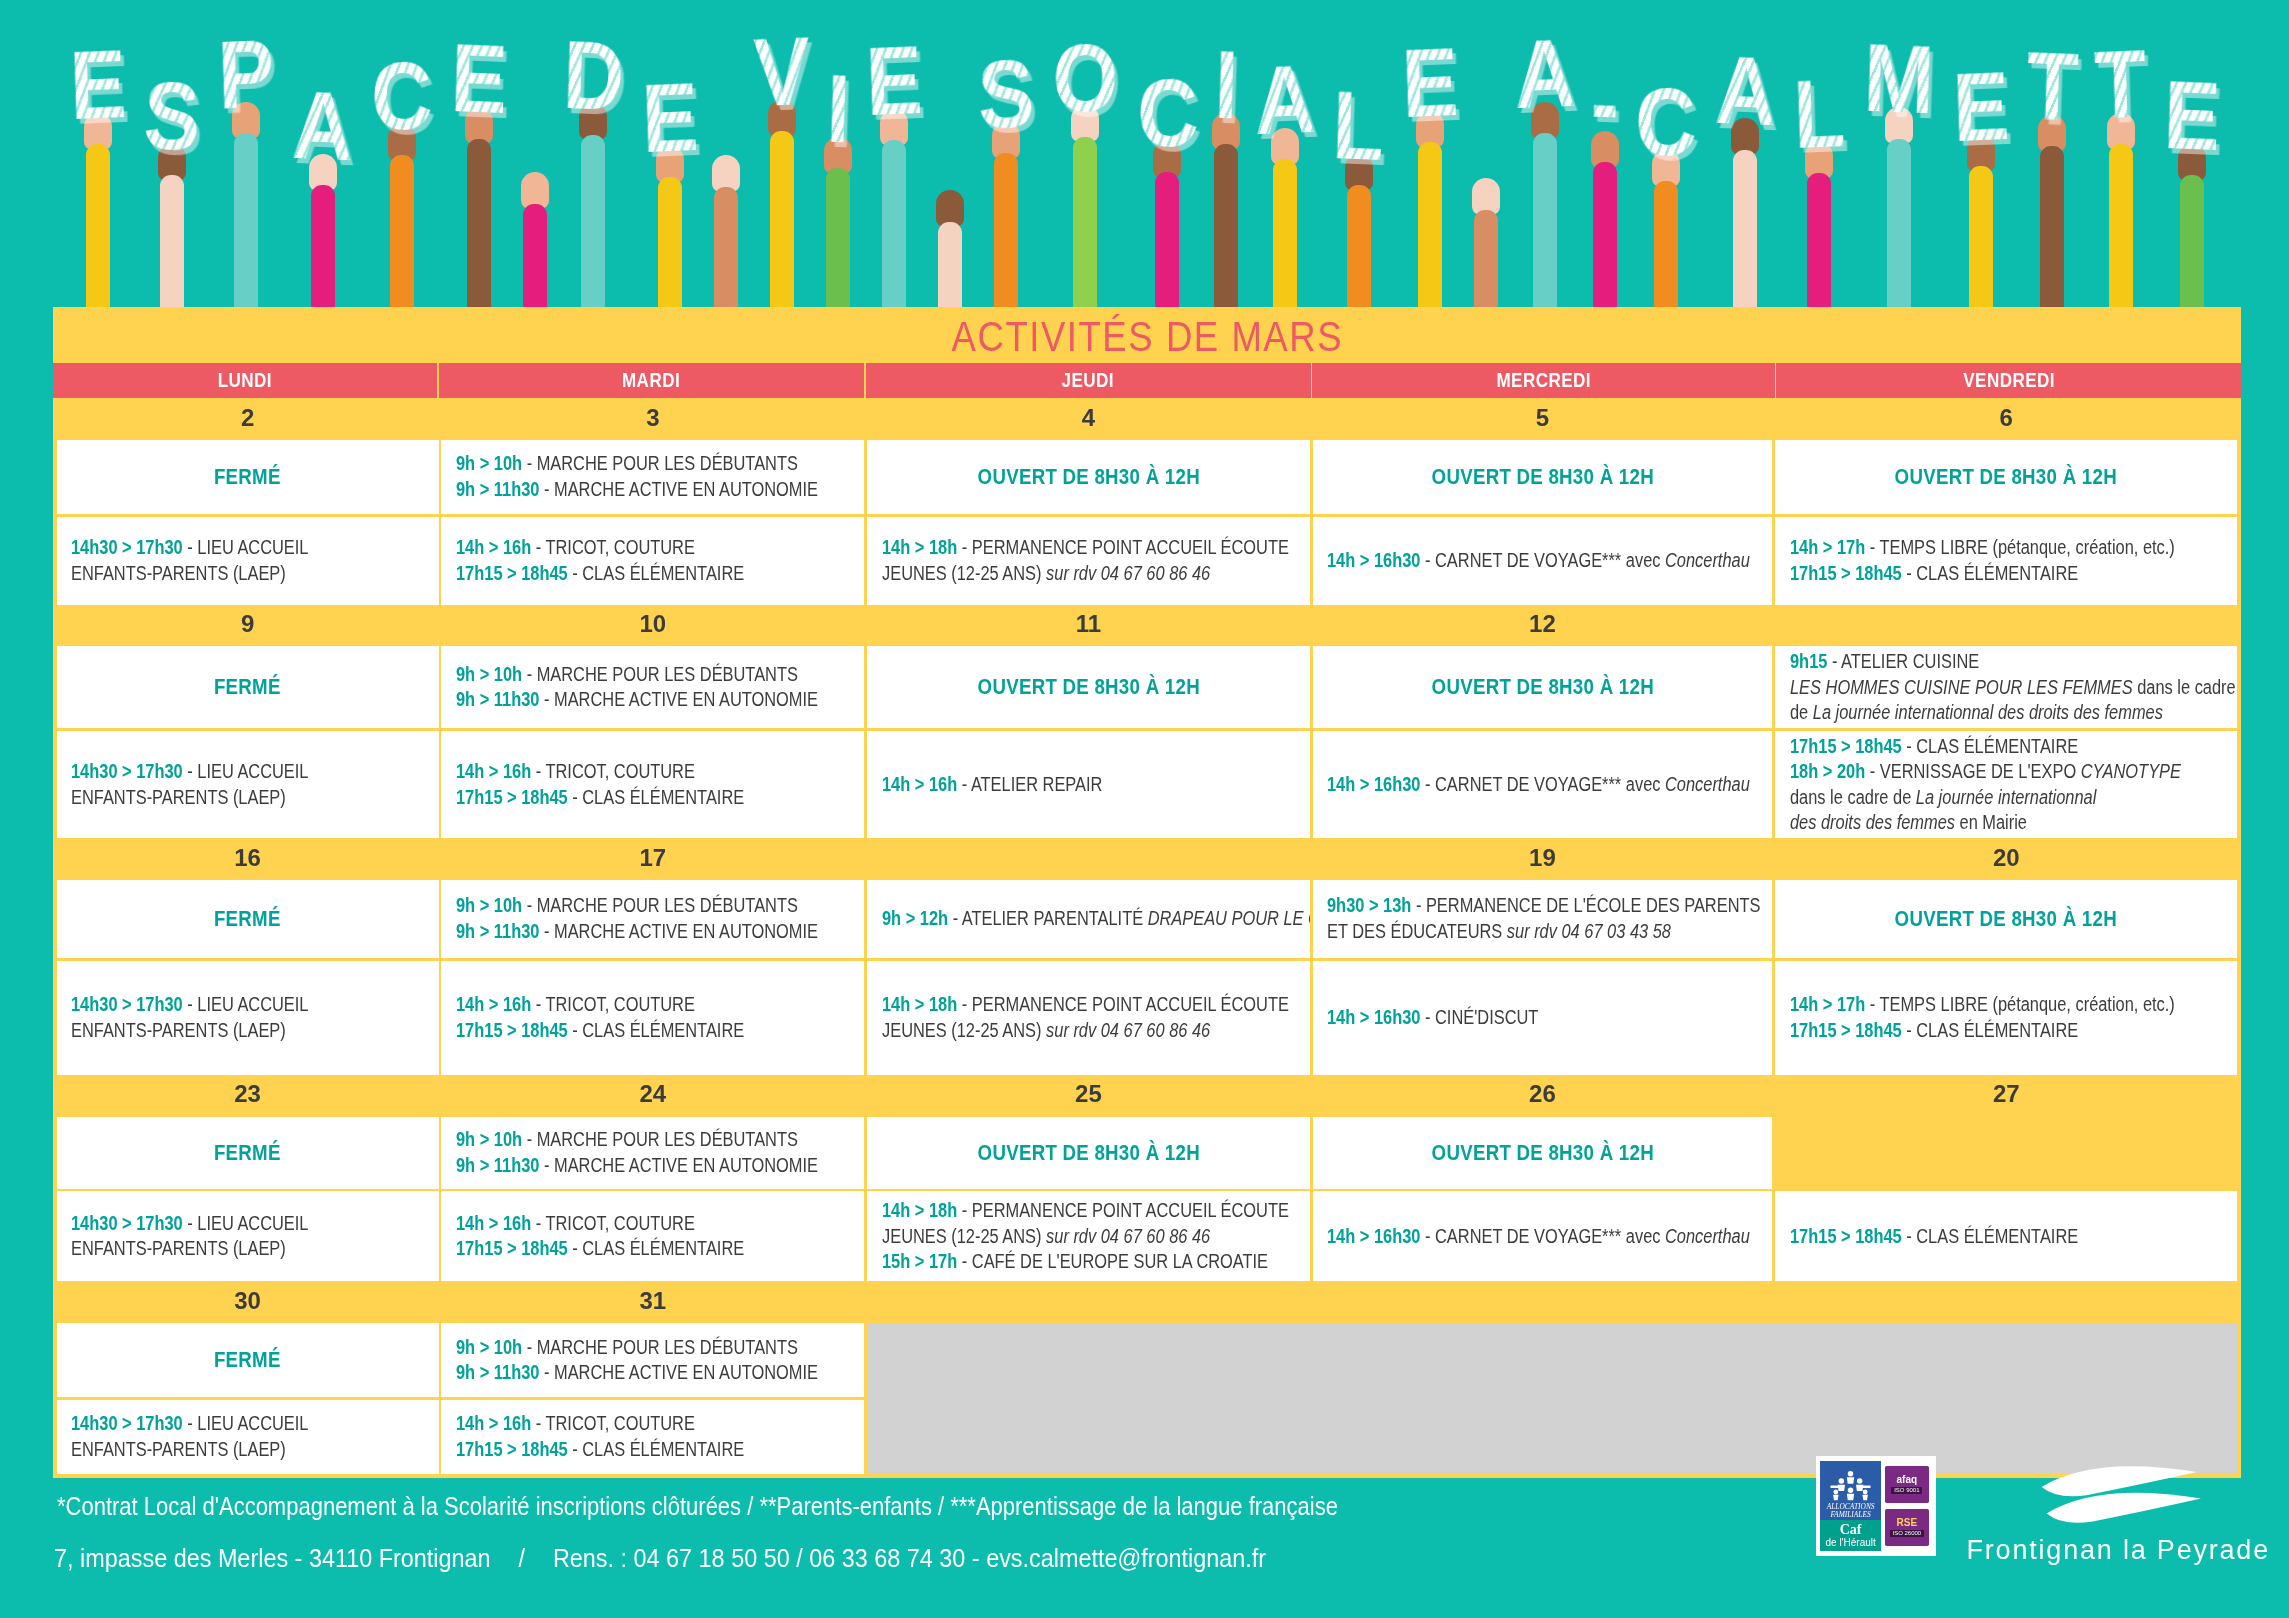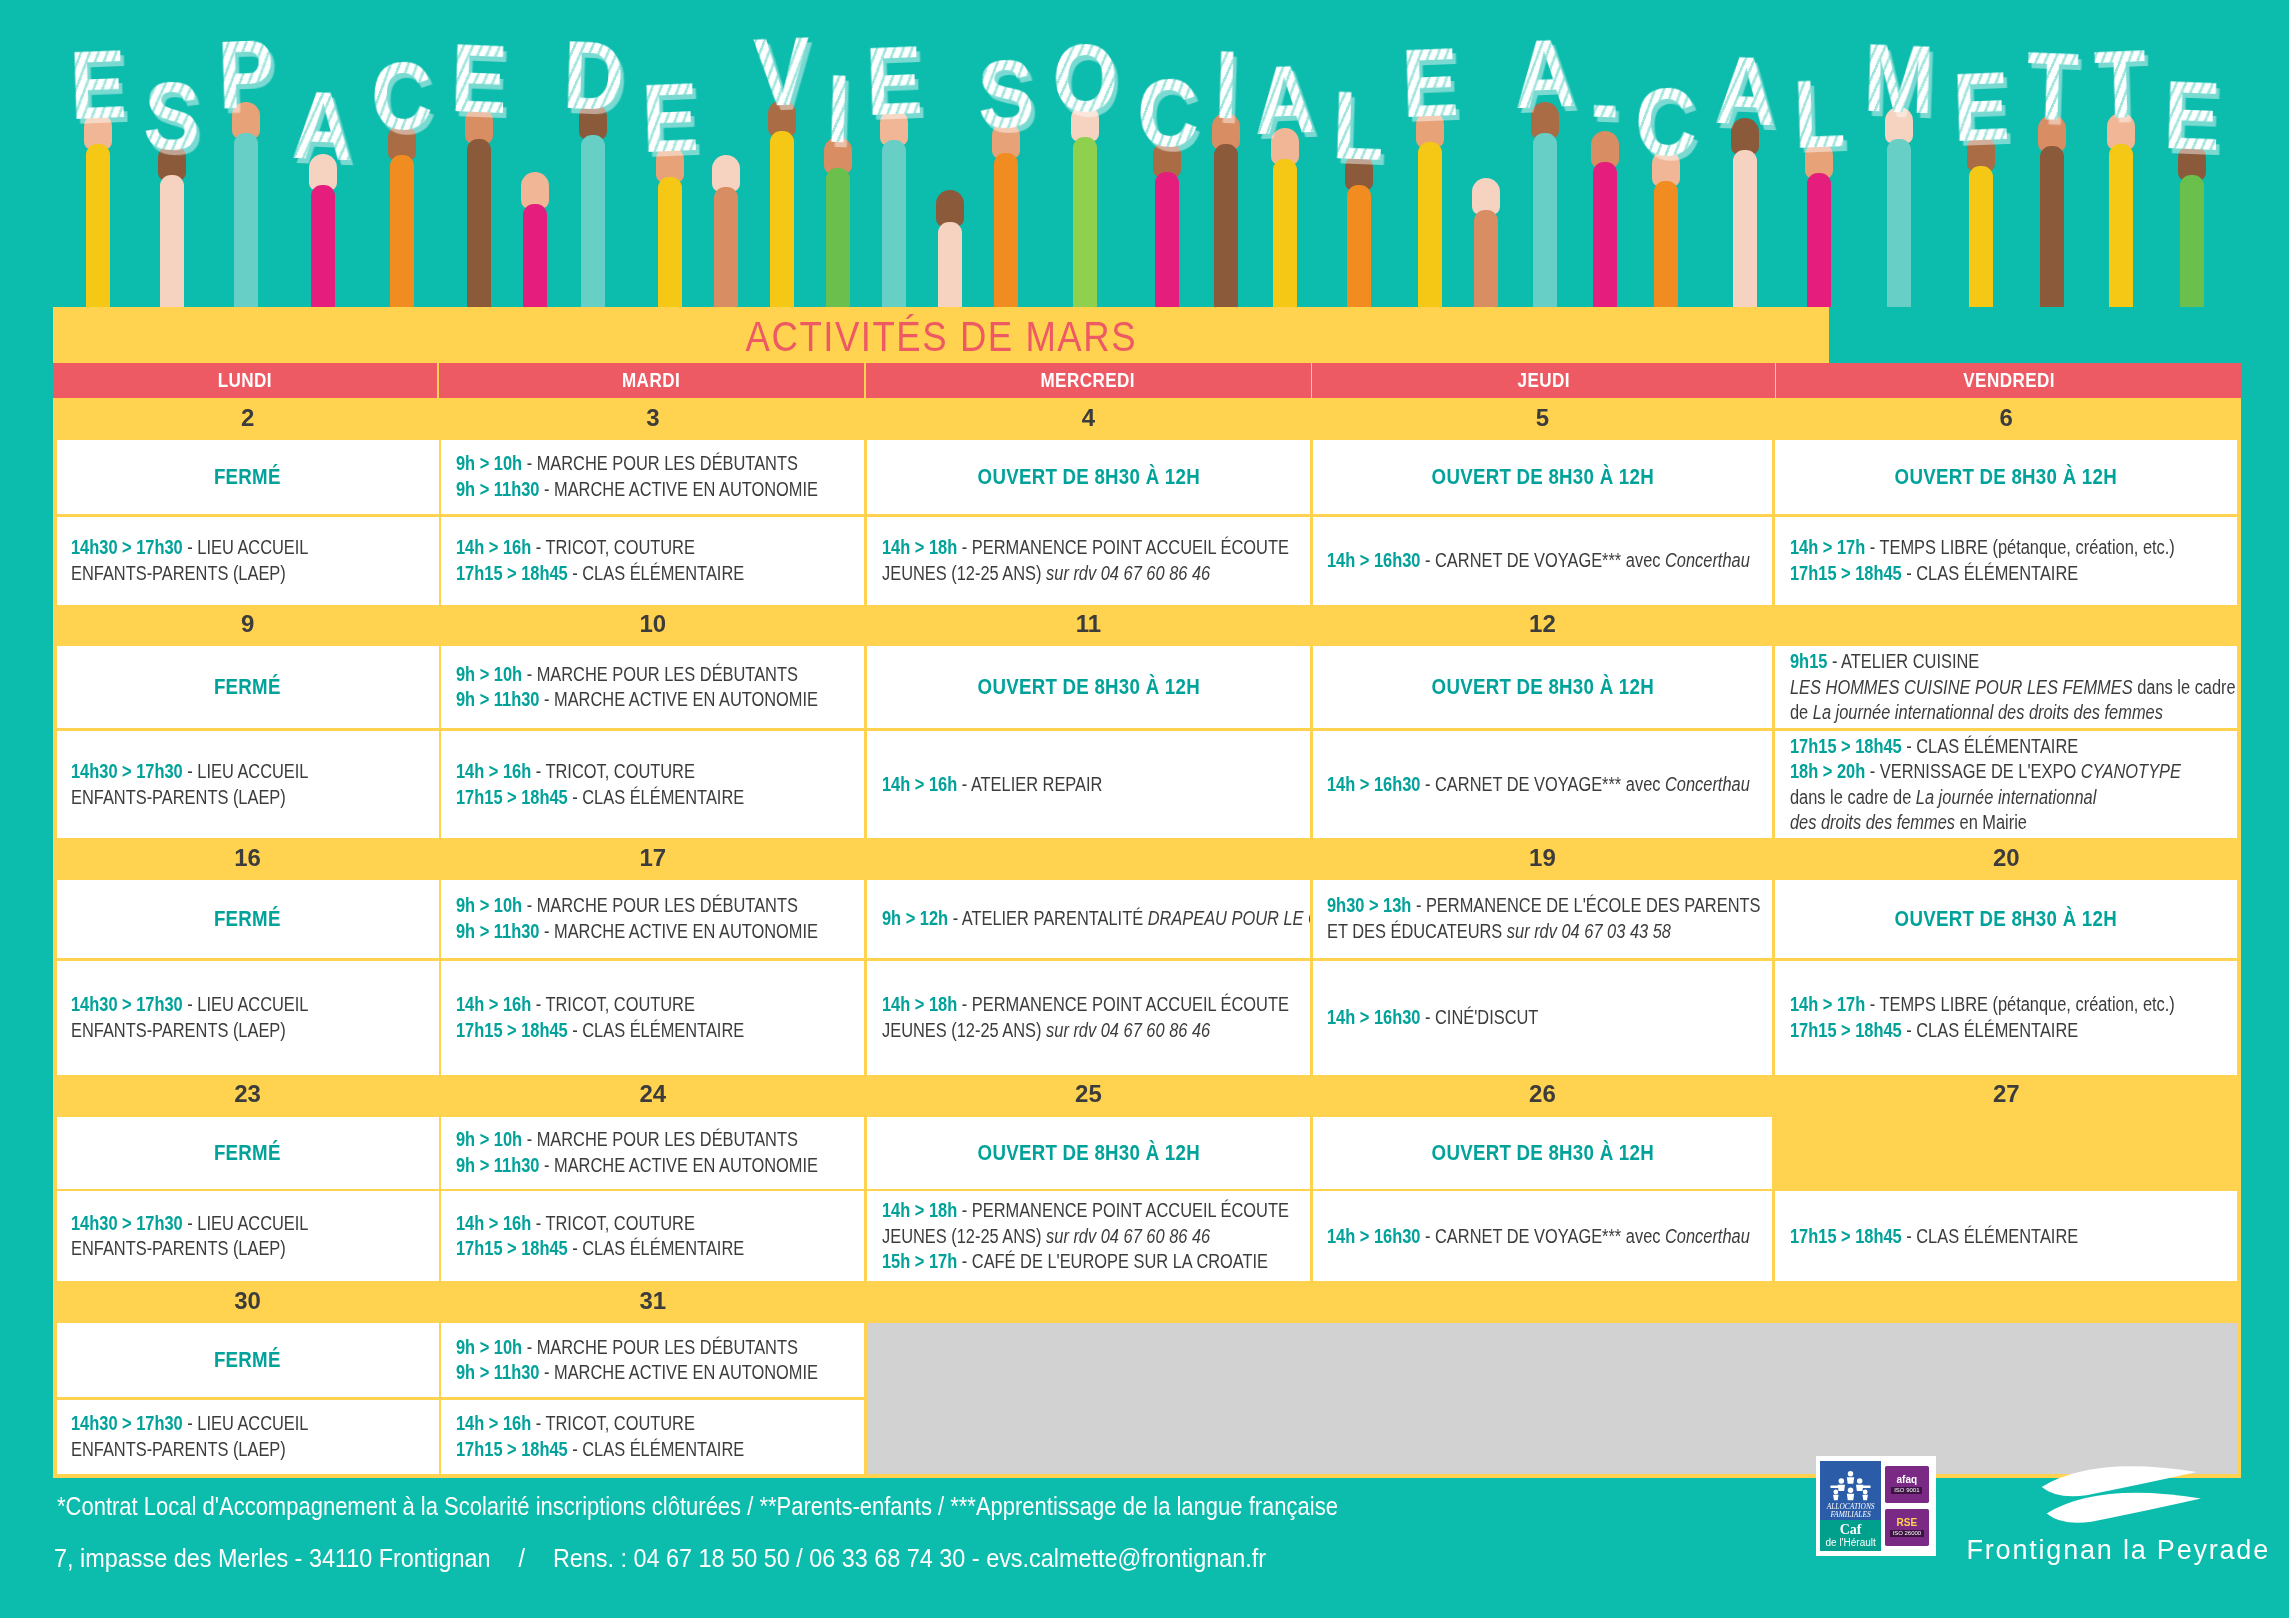--- a/index.html
+++ b/index.html
@@ -13,21 +13,21 @@
     background:repeating-linear-gradient(115deg,#ffffff 0 6.5px,#9fe4dc 6.5px 9.2px);
     transform:scaleX(.88);filter:drop-shadow(4.6px 5.5px 0 rgba(255,255,255,.45));}
   @supports ((-webkit-background-clip:text) or (background-clip:text)){
     .letter{-webkit-background-clip:text;background-clip:text;color:transparent;}
   }
   .hand{width:28px;height:37px;border-radius:14px 14px 8.3px 8.3px;margin-top:-16.6px;flex:0 0 auto;}
   .bare .hand{margin-top:0;}
   .armbar{width:24px;flex:1 1 auto;margin-top:-5.5px;border-radius:11px 11px 0 0;}
 
   
-  .banner{margin-left:53px;width:1776px;height:56px;background:var(--yellow);text-align:center;}
+  .banner{margin-left:53px;width:2188px;height:56px;background:var(--yellow);text-align:center;}
   .banner-title{display:inline-block;line-height:58px;font-size:43px;letter-spacing:1.8px;color:var(--red);transform:scaleX(.85);white-space:nowrap;}
 
   
   .calendar{margin-left:53px;width:2188px;box-sizing:border-box;}
   .day-row{display:grid;grid-template-columns:17.6fr 19.5fr 20.4fr 21.2fr 21.3fr;gap:1.8px;background:var(--yellow);height:35px;}
   .day-cell{background:var(--red);display:flex;align-items:center;justify-content:center;}
   .day-cell span{color:#fff;font-weight:bold;font-size:19.4px;letter-spacing:0.5px;transform:scaleX(.88);white-space:nowrap;}
   .week{display:grid;grid-template-columns:17.6fr 19.5fr 20.4fr 21.2fr 21.3fr;gap:2.8px;background:var(--yellow);padding:0 3.7px;}
   .week.last{padding-bottom:3.7px;}
   .date-cell{grid-row:1;background:var(--yellow);display:flex;align-items:center;justify-content:center;font-size:24px;font-weight:bold;color:var(--ink);}
@@ -234,24 +234,24 @@
 
   <div class="calendar" id="cal">
       <div class="day-row">
         <div class="day-cell">
           <span class="day-label">LUNDI</span>
         </div>
         <div class="day-cell">
           <span class="day-label">MARDI</span>
         </div>
         <div class="day-cell">
+          <span class="day-label">JEUDI</span>
+        </div>
+        <div class="day-cell">
           <span class="day-label">MERCREDI</span>
-        </div>
-        <div class="day-cell">
-          <span class="day-label">JEUDI</span>
         </div>
         <div class="day-cell">
           <span class="day-label">VENDREDI</span>
         </div>
       </div>
       <div class="week" style="grid-template-rows: 39px 74px 88px;">
         <div class="date-cell" style="grid-area: 1 / 1;">2</div>
         <div class="date-cell" style="grid-area: 1 / 2;">3</div>
         <div class="date-cell" style="grid-area: 1 / 3;">4</div>
         <div class="date-cell" style="grid-area: 1 / 4;">5</div>

